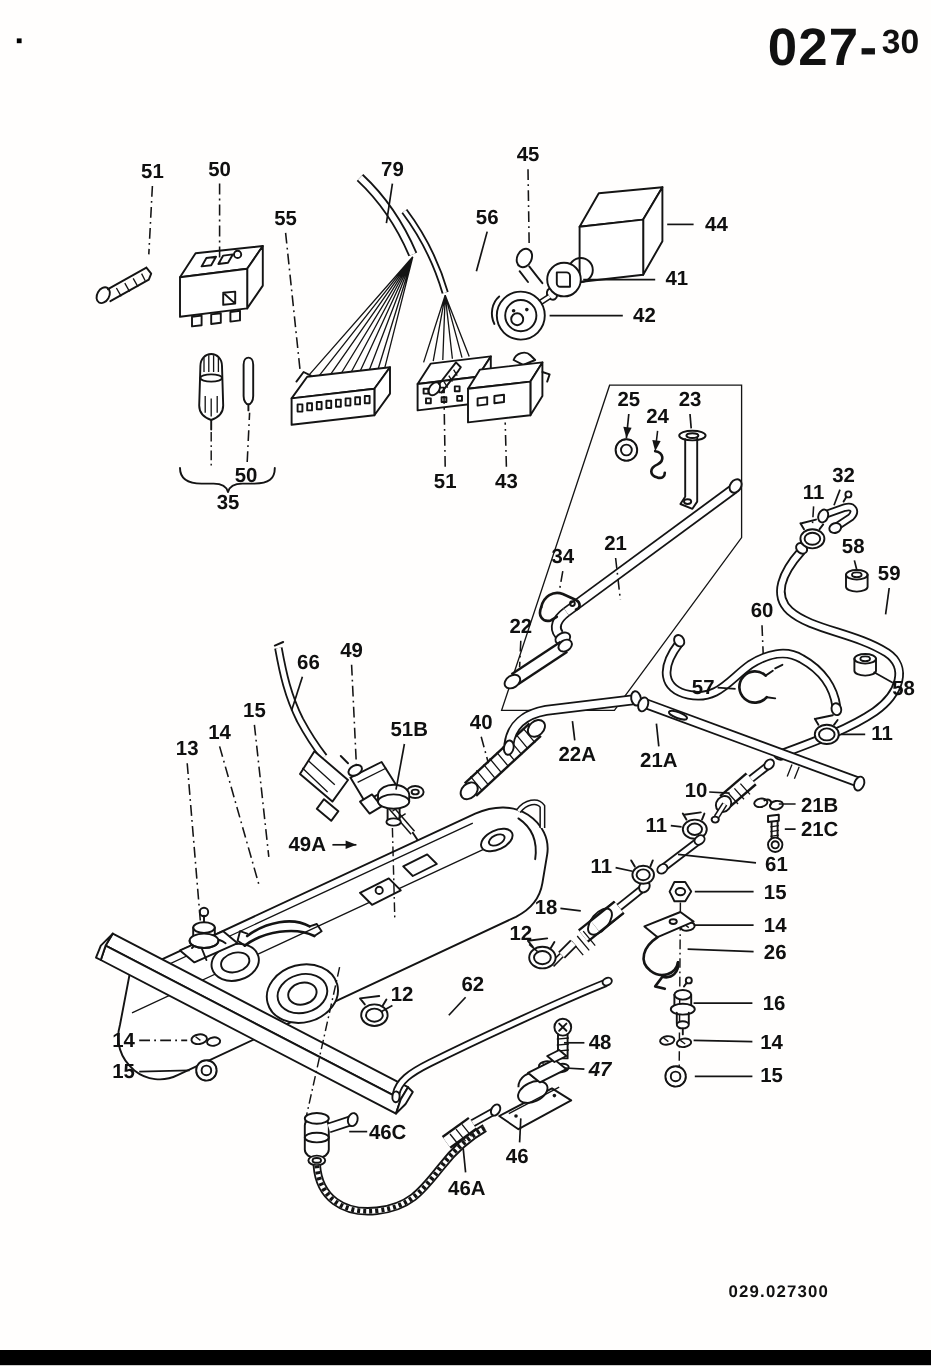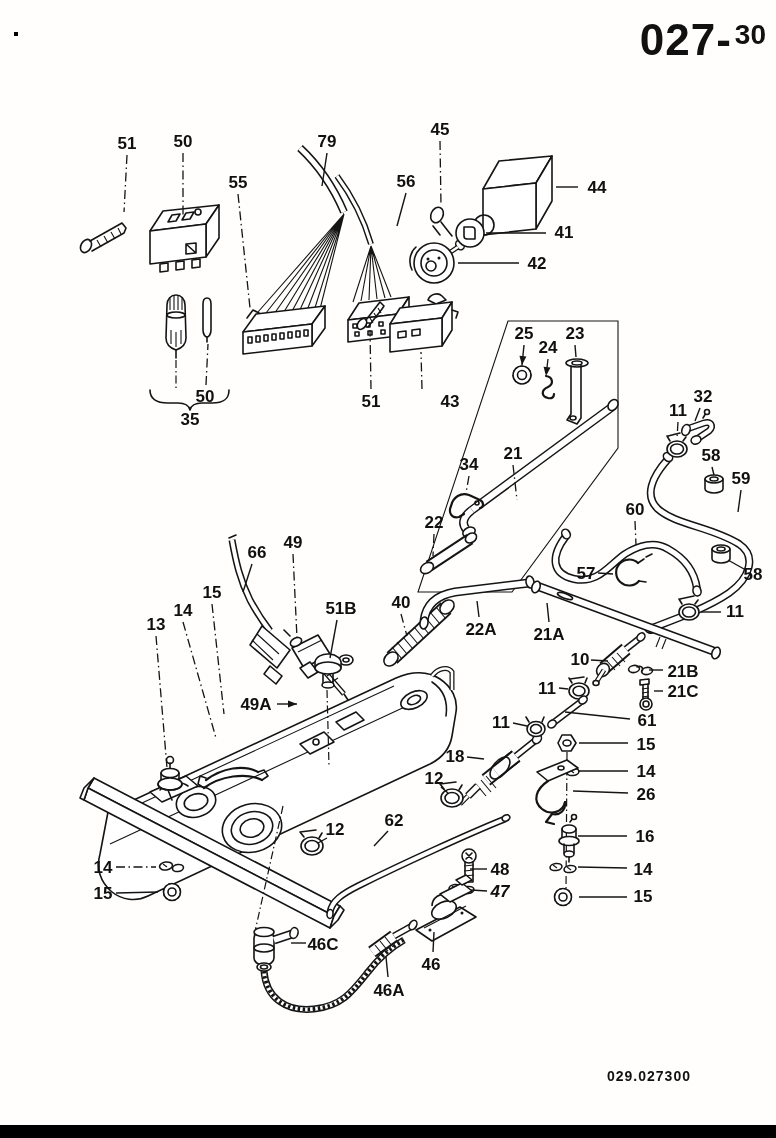--- a/index.html
+++ b/index.html
@@ -553,21 +553,21 @@
       <div class="callout" style="left: 238px; top: 182px;">55</div>
       <div class="callout" style="left: 327px; top: 141px;">79</div>
       <div class="callout" style="left: 406px; top: 181px;">56</div>
       <div class="callout" style="left: 440px; top: 129px;">45</div>
       <div class="callout" style="left: 597px; top: 187px;">44</div>
       <div class="callout" style="left: 564px; top: 232px;">41</div>
       <div class="callout" style="left: 537px; top: 263px;">42</div>
       <div class="callout" style="left: 205px; top: 396px;">50</div>
       <div class="callout" style="left: 190px; top: 419px;">35</div>
       <div class="callout" style="left: 371px; top: 401px;">51</div>
-      <div class="callout" style="left: 422px; top: 401px; margin-left: 28px;">43</div>
+      <div class="callout" style="left: 422px; top: 401px;">43</div>
       <div class="callout" style="left: 524px; top: 333px;">25</div>
       <div class="callout" style="left: 548px; top: 347px;">24</div>
       <div class="callout" style="left: 575px; top: 333px;">23</div>
       <div class="callout" style="left: 703px; top: 396px;">32</div>
       <div class="callout" style="left: 678px; top: 410px;">11</div>
       <div class="callout" style="left: 711px; top: 455px;">58</div>
       <div class="callout" style="left: 741px; top: 478px;">59</div>
       <div class="callout" style="left: 469px; top: 464px;">34</div>
       <div class="callout" style="left: 513px; top: 453px;">21</div>
       <div class="callout" style="left: 434px; top: 522px;">22</div>

